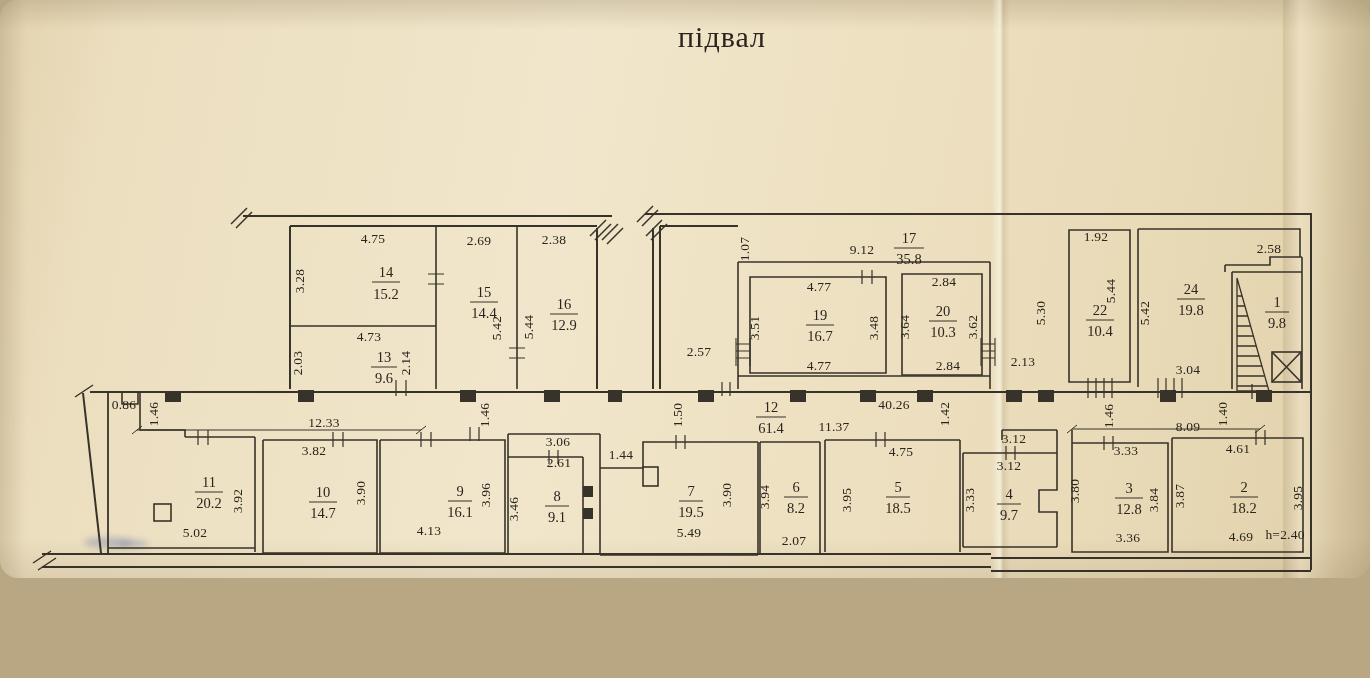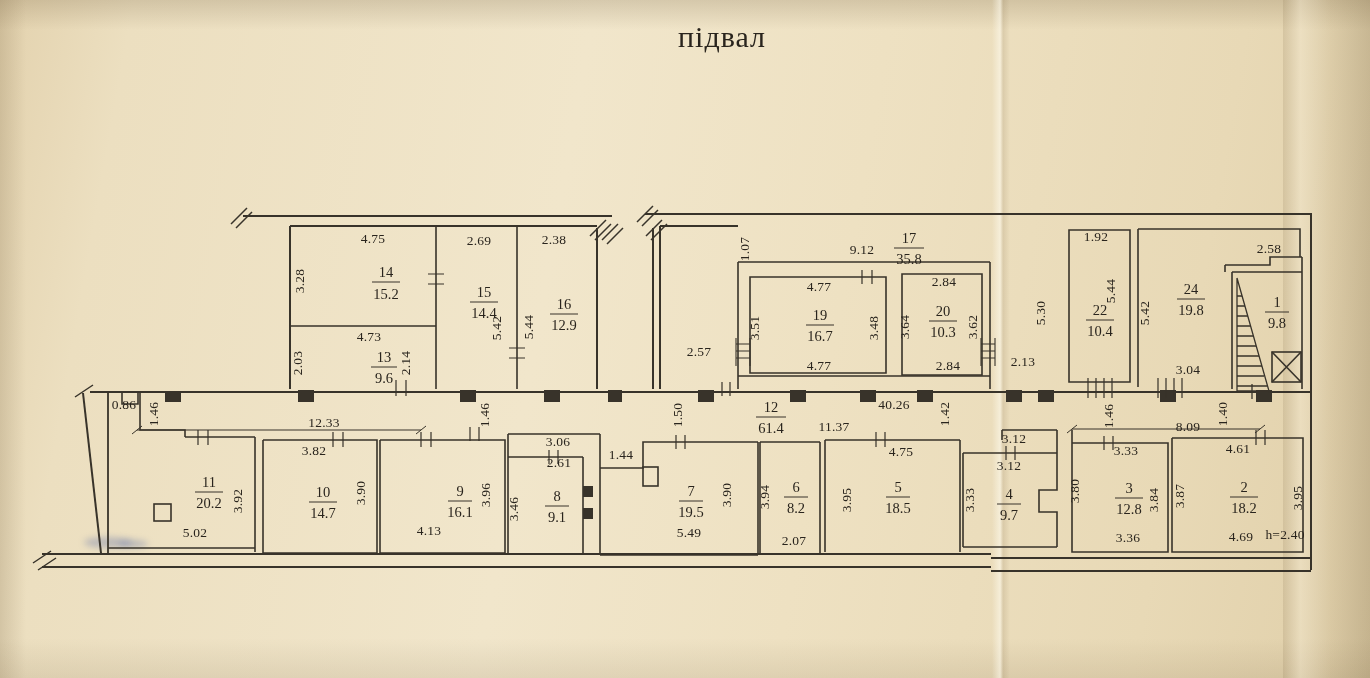--- a/index.html
+++ b/index.html
@@ -1,18 +1,18 @@
 <!DOCTYPE html>
 <html><head>
 <meta charset="utf-8">
 <style>
   html,body{margin:0;padding:0;background:#b9a682;}
-  .paper{position:relative;width:1370px;height:678px;overflow:hidden;
+  .paper{position:relative;width:1370px;height:578px;overflow:hidden;
     background:linear-gradient(100deg,#e3d2ae 0%,#ecdfc0 9%,#f1e6cb 40%,#eee1c2 60%,#e8d9b6 84%,#e0cfa9 100%);
-    font-family:"Liberation Serif",serif;}
+    font-family:"Liberation Serif",serif;border-radius:18px;}
   .shade-top{position:absolute;top:0;left:0;width:100%;height:30px;
     background:linear-gradient(180deg,rgba(106,86,54,.20),rgba(106,86,54,0));}
   .shade-left{position:absolute;top:0;left:0;width:26px;height:100%;
     background:linear-gradient(90deg,rgba(106,86,54,.18),rgba(106,86,54,0));}
   .shade-bottom{position:absolute;bottom:0;left:0;width:100%;height:40px;
     background:linear-gradient(0deg,rgba(106,86,54,.12),rgba(106,86,54,0));}
   .crease-mid{position:absolute;top:0;left:992px;width:18px;height:100%;
     background:linear-gradient(90deg,rgba(120,98,62,0),rgba(255,252,240,.55) 45%,rgba(120,98,62,.15) 62%,rgba(120,98,62,0));}
   .fold-right{position:absolute;top:0;left:1283px;width:87px;height:100%;
     background:linear-gradient(90deg,rgba(120,98,62,.16),rgba(246,237,215,.38) 20%,rgba(120,98,62,.08) 55%,rgba(100,80,46,.22));}

